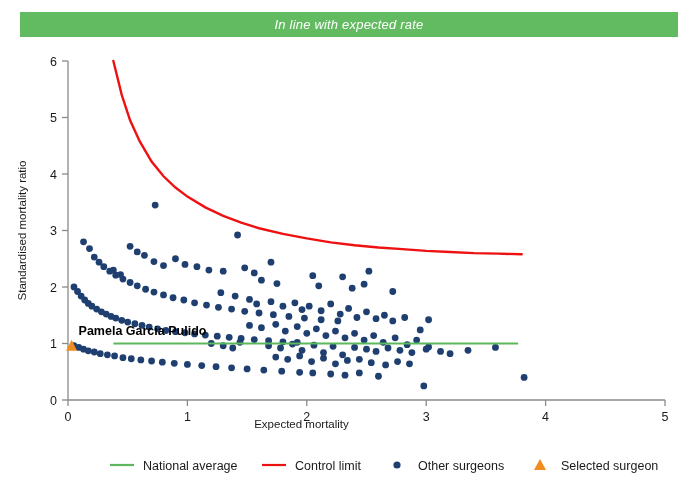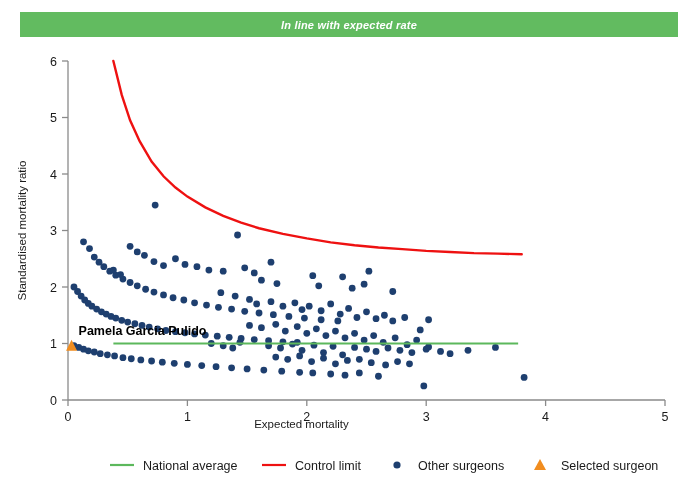--- a/index.html
+++ b/index.html
@@ -27,22 +27,22 @@
     top: 12px;
     width: 658px;
     height: 25px;
     background: #62bb60;
     display: flex;
     align-items: center;
     justify-content: center;
   }
   #banner-text {
     color: #ffffff;
-    font-size: 11px;
-    font-weight: bold;
+    font-size: 13px;
+    font-weight: normal;
     font-style: italic;
     letter-spacing: 0.2px;
     white-space: nowrap;
   }
   
   #plot {
     position: absolute;
     left: 0;
     top: 40px;
     width: 700px;

